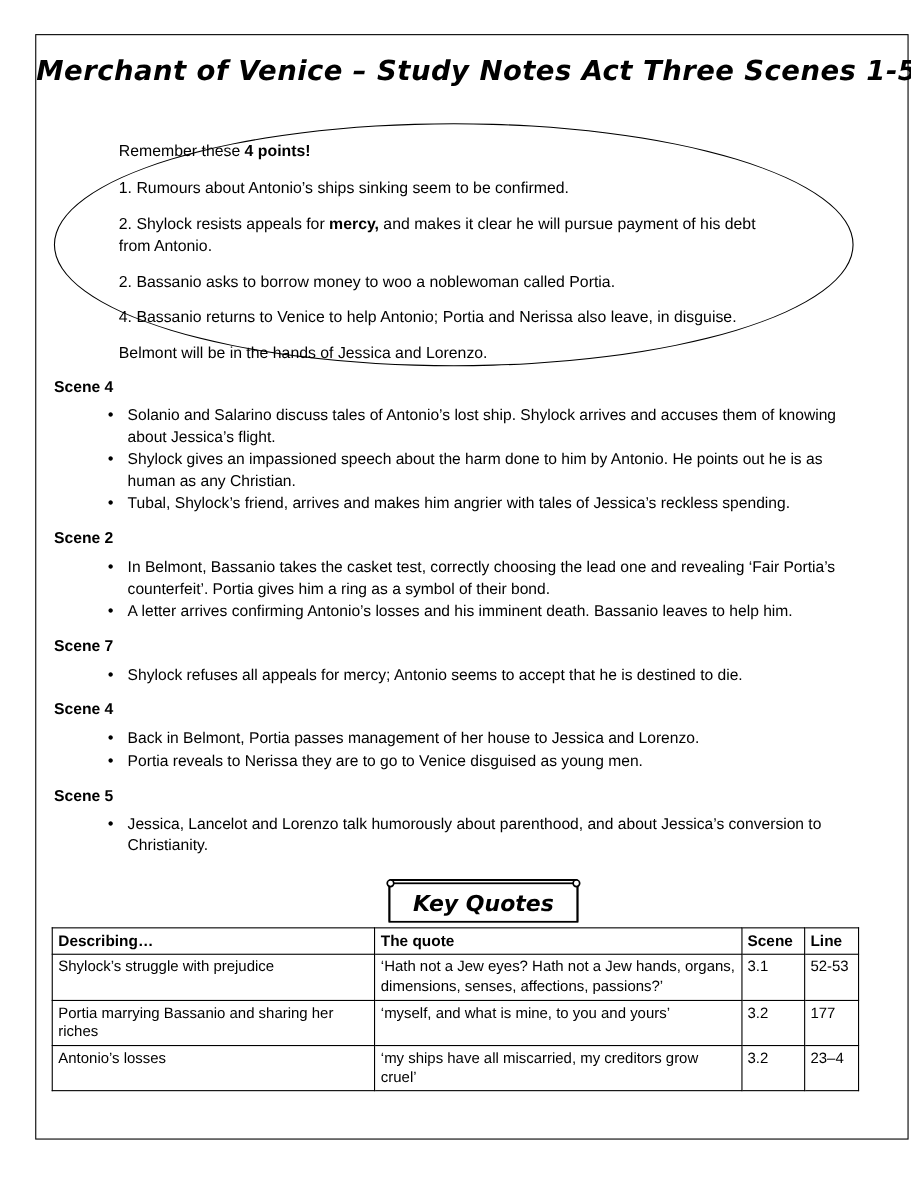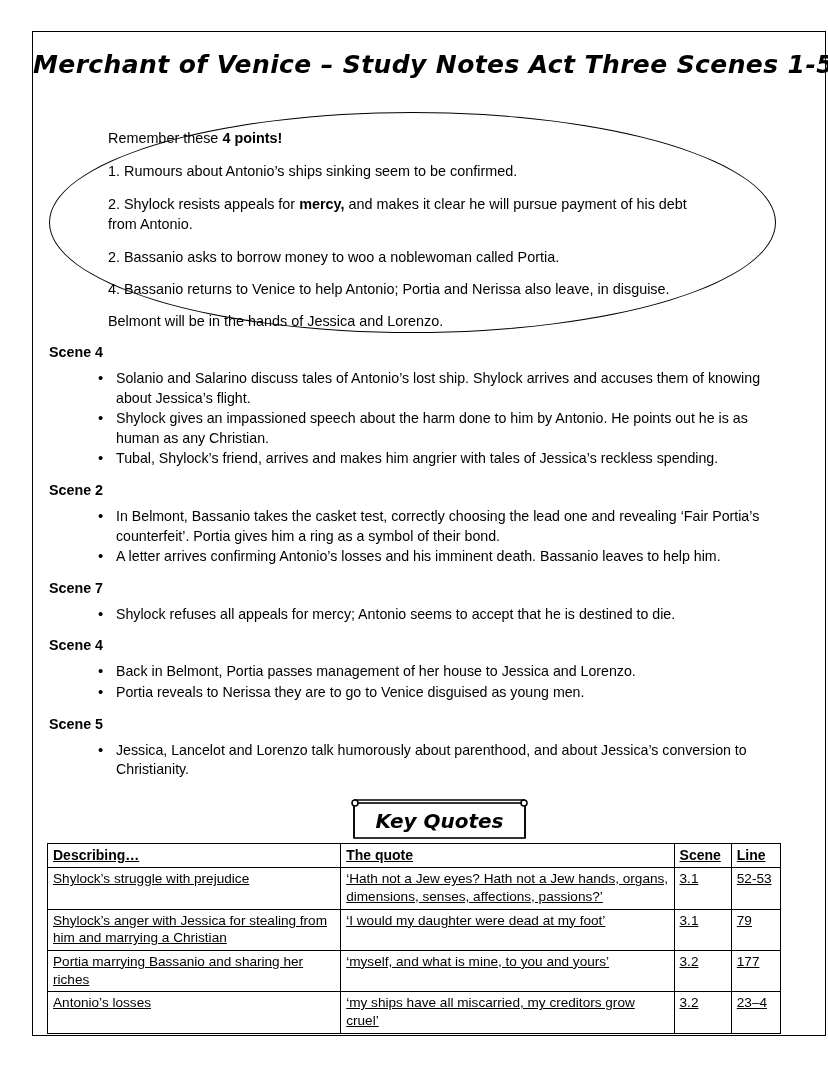--- a/index.html
+++ b/index.html
@@ -131,21 +131,20 @@
 
   
   .quotes-table {
     position: absolute;
     left: 14px;
     top: 811px;
     width: 734px;
     border-collapse: collapse;
     table-layout: fixed;
     font-size: 13.6px;
-    text-decoration: underline;
   }
   .quotes-table th,
   .quotes-table td {
     border: 1.2px solid #000;
     vertical-align: top;
     padding: 2px 5px 3px 5px;
     line-height: 1.3;
     text-align: left;
   }
   .quotes-table th {
@@ -255,26 +254,20 @@
       </tr>
     </thead>
     <tbody>
       <tr>
         <td>Shylock’s struggle with prejudice</td>
         <td>‘Hath not a Jew eyes? Hath not a Jew hands, organs, dimensions, senses, affections, passions?’</td>
         <td>3.1</td>
         <td>52-53</td>
       </tr>
       <tr>
-        <td>Shylock’s anger with Jessica for stealing from him and marrying a Christian</td>
-        <td>‘I would my daughter were dead at my foot’</td>
-        <td>3.1</td>
-        <td>79</td>
-      </tr>
-      <tr>
         <td>Portia marrying Bassanio and sharing her riches</td>
         <td>‘myself, and what is mine, to you and yours’</td>
         <td>3.2</td>
         <td>177</td>
       </tr>
       <tr>
         <td>Antonio’s losses</td>
         <td>‘my ships have all miscarried, my creditors grow cruel’</td>
         <td>3.2</td>
         <td>23–4</td>

